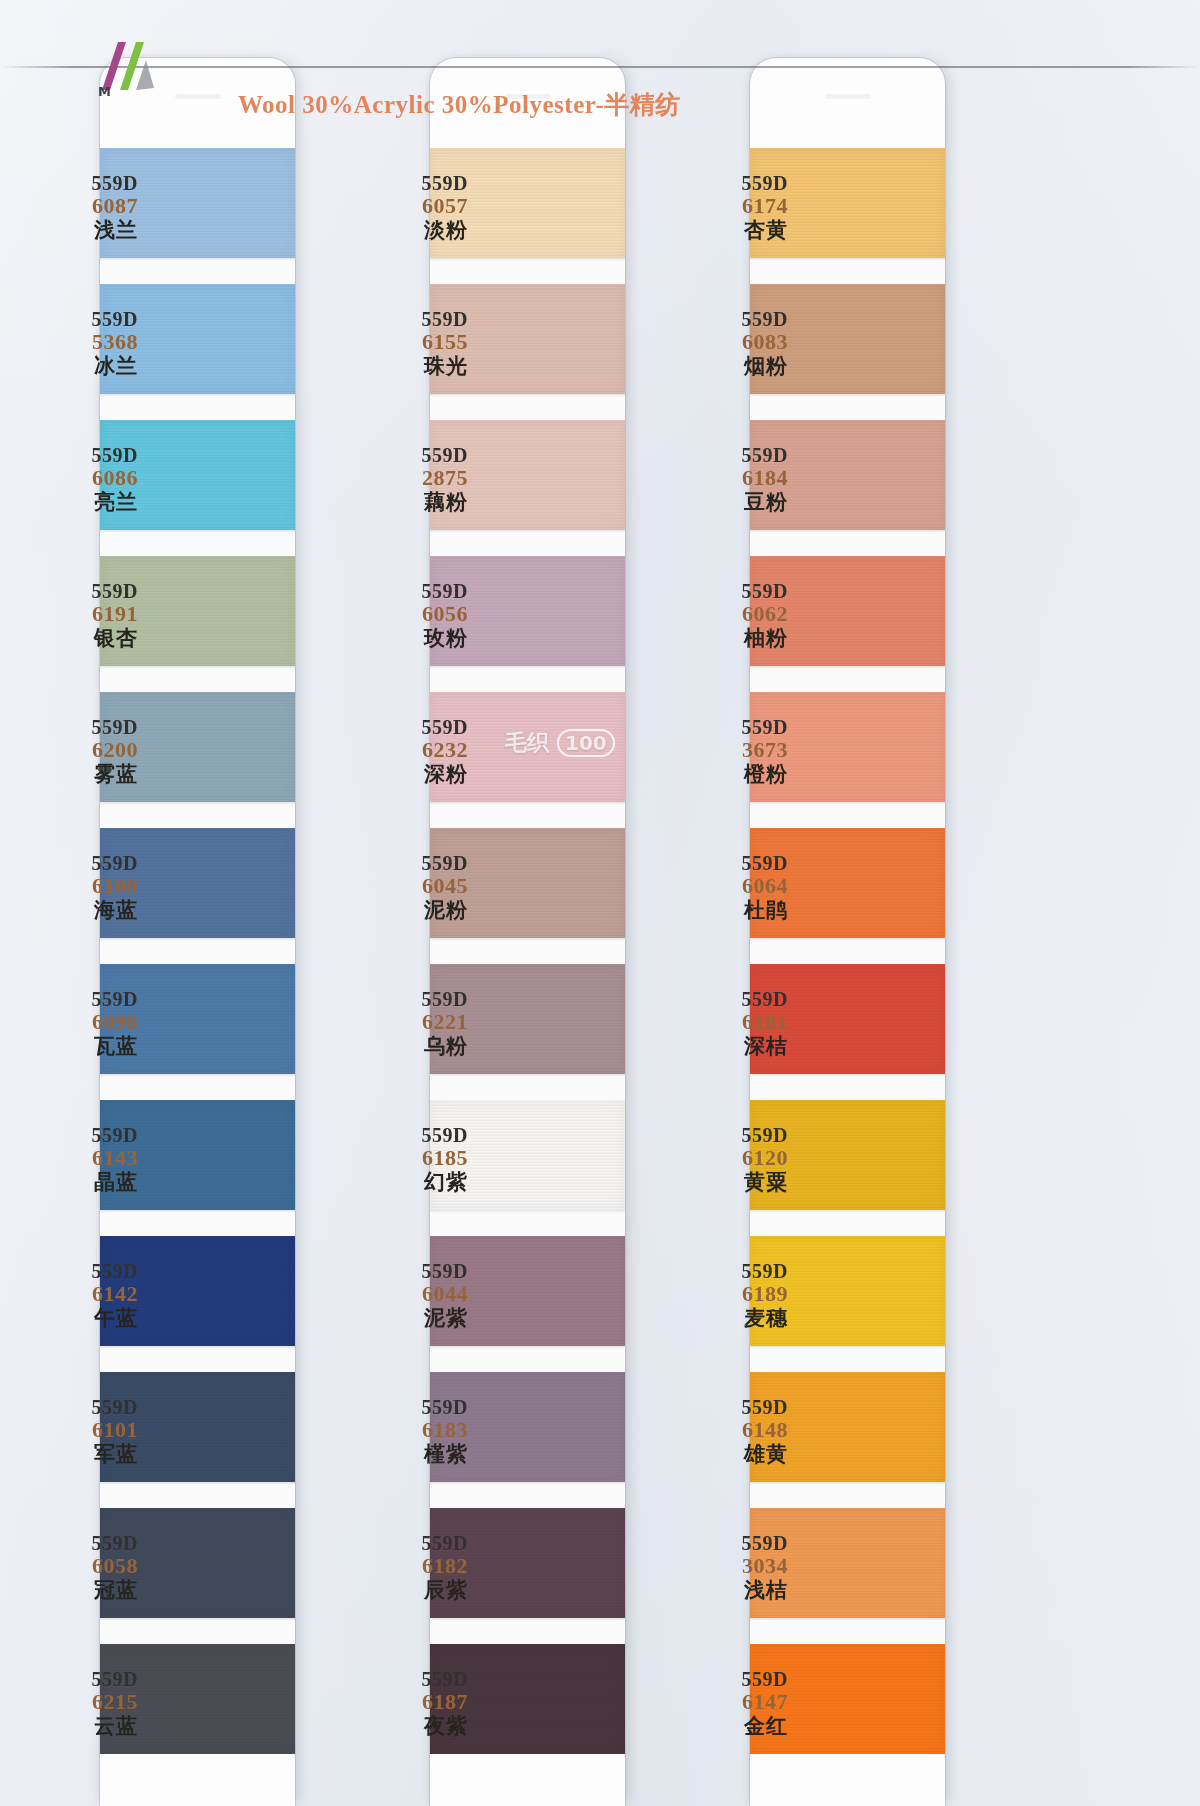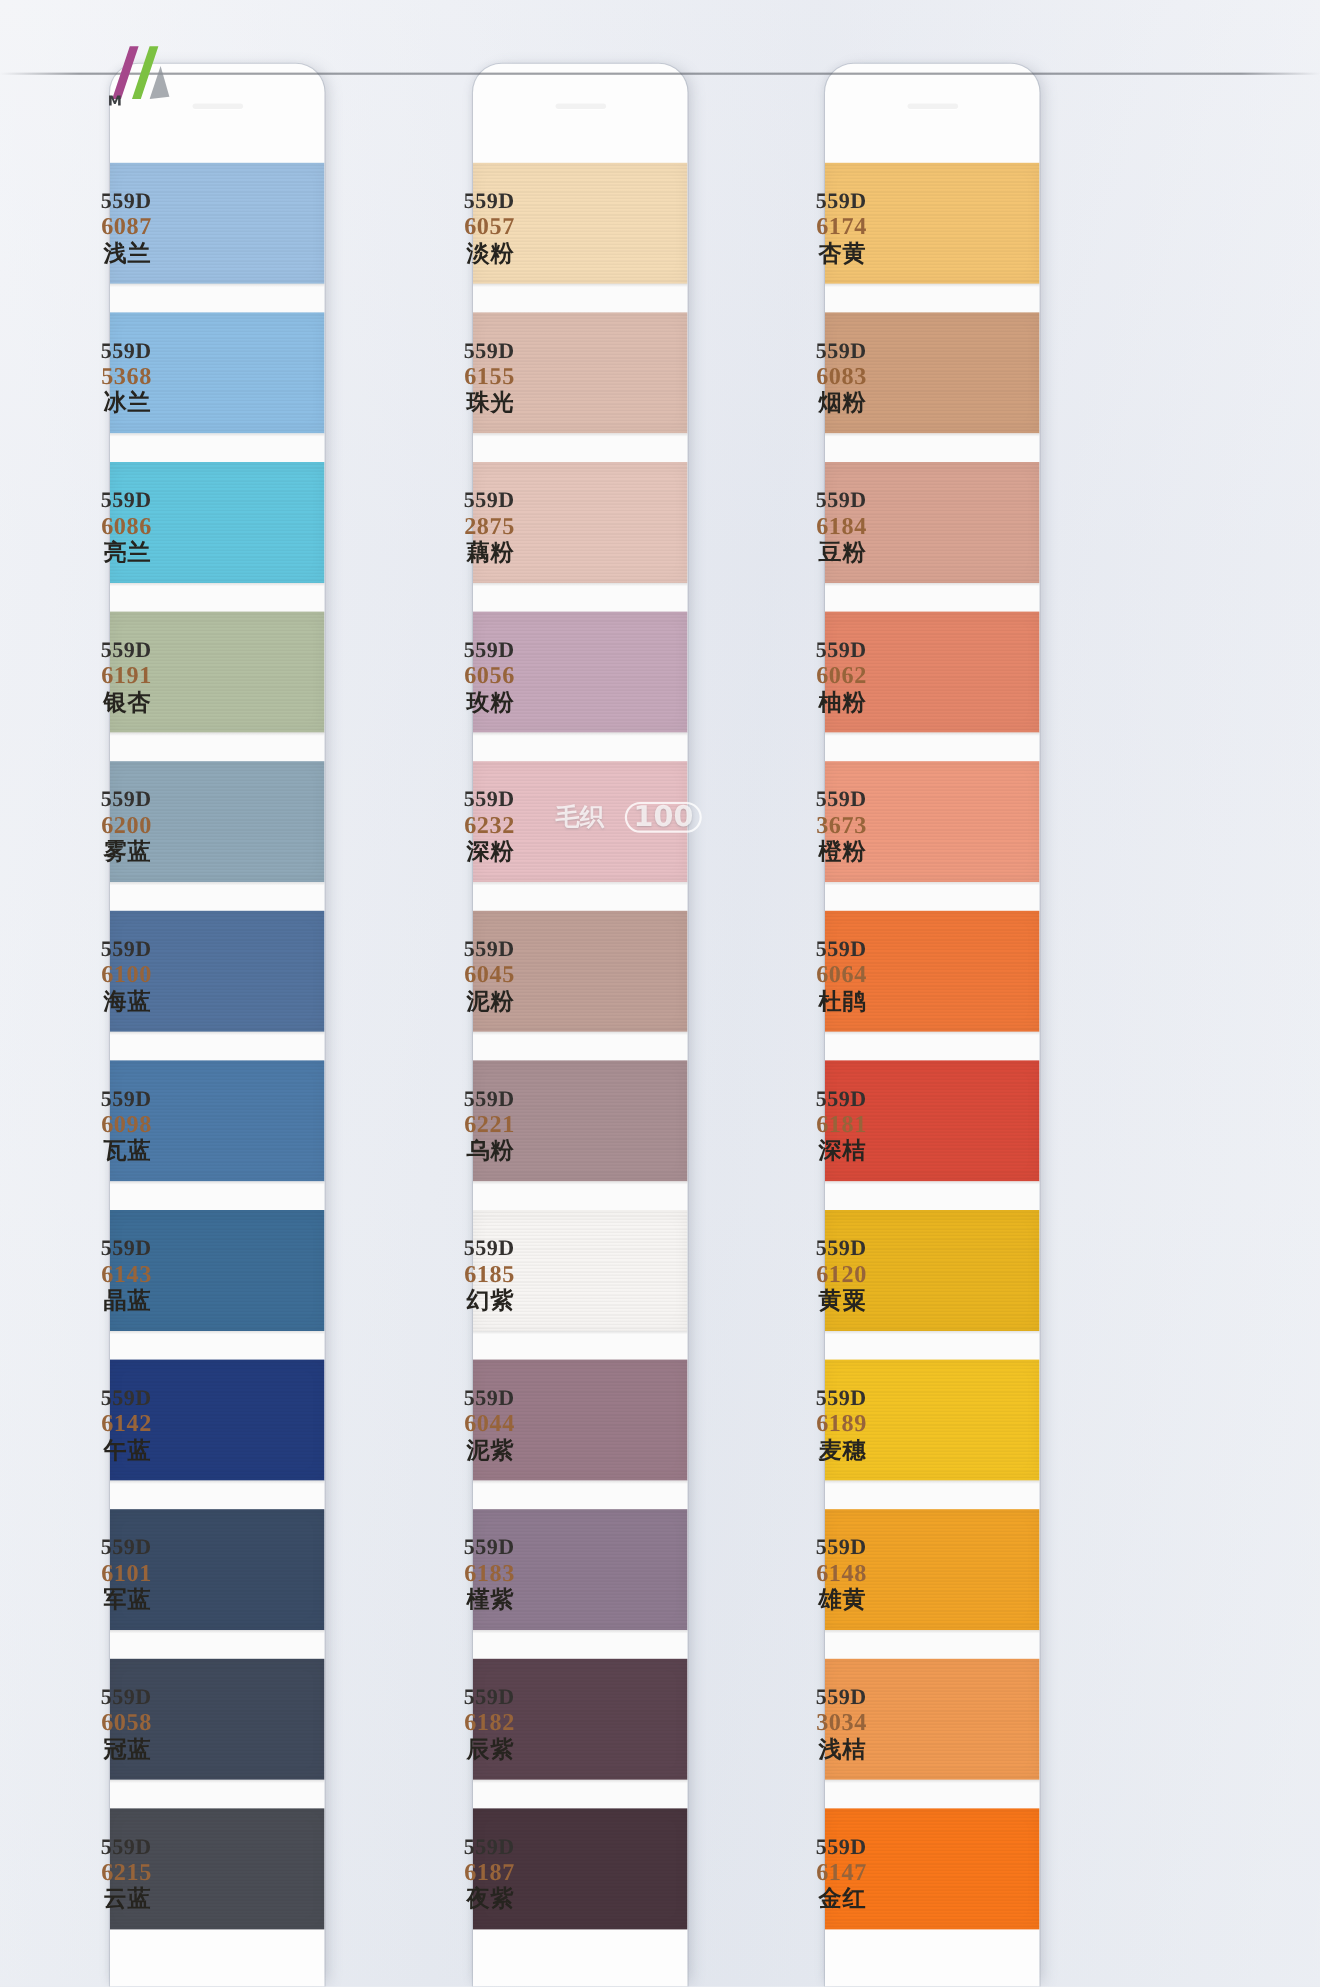--- a/index.html
+++ b/index.html
@@ -118,45 +118,46 @@
 
   
   #watermark{
     position:absolute;left:505px;top:728px;
     z-index:8;pointer-events:none;
     font-family:"DejaVu Sans",sans-serif;
     font-size:22px;font-weight:bold;
     color:rgba(255,255,255,.75);
     text-shadow:0 1px 2px rgba(120,120,130,.35);
     white-space:nowrap;
-    display:flex;align-items:center;gap:19px;
+    display:flex;align-items:center;gap:8px;
   }
   #watermark .wm-badge{
     display:inline-block;
     border:2px solid rgba(255,255,255,.8);
     border-radius:14px;
-    padding:0 6px;font-size:26px;line-height:24px;
+    padding:0 6px;font-size:20px;line-height:24px;
   }
 </style>
 </head>
 <body>
 
 <div id="page">
 
   <div id="header">
     <div class="hdr-rule"></div>
 
     <svg class="logo" viewBox="0 0 68 58">
       <path d="M6 52 L22 4 L30 4 L14 52 Z" fill="#a5478b"></path>
       <path d="M24 52 L40 4 L48 4 L32 52 Z" fill="#7cc142"></path>
       <path d="M40 52 L50 22 L58 50 Z" fill="#8a8f96" opacity=".75"></path>
       <text x="2" y="58" font-family="DejaVu Sans" font-size="13" font-weight="bold" fill="#3d3f42">M</text>
     </svg>
 
 
+    <div class="hdr-line2">Wool 30%Acrylic 30%Polyester-半精纺</div>
   </div>
 
   <div class="card card-1">
     <div class="notch"></div>
     <div class="swatches">
         <div class="sw" style="height: 110px; background: rgb(157, 192, 226);"></div>
         <div class="gap"></div>
         <div class="sw" style="height: 110px; background: rgb(141, 190, 228);"></div>
         <div class="gap"></div>
         <div class="sw" style="height: 110px; background: rgb(98, 198, 222);"></div>

